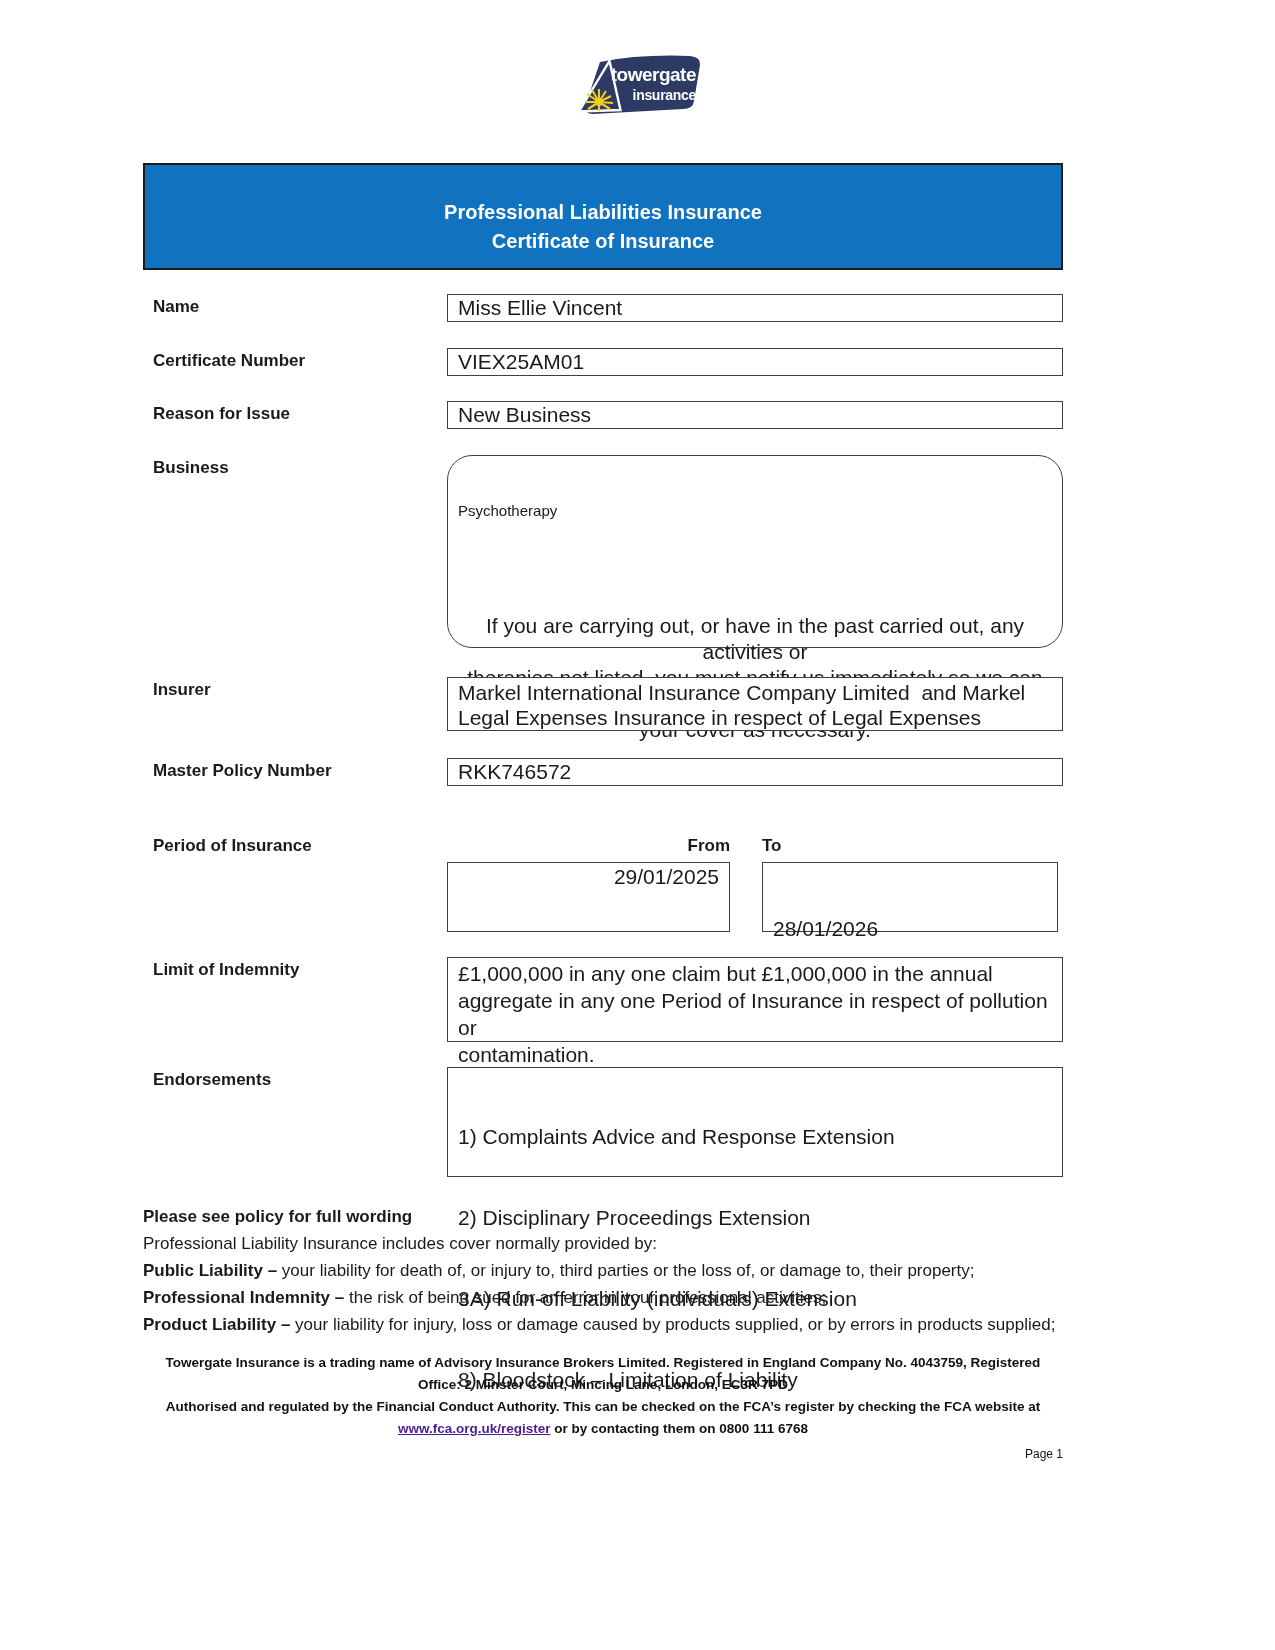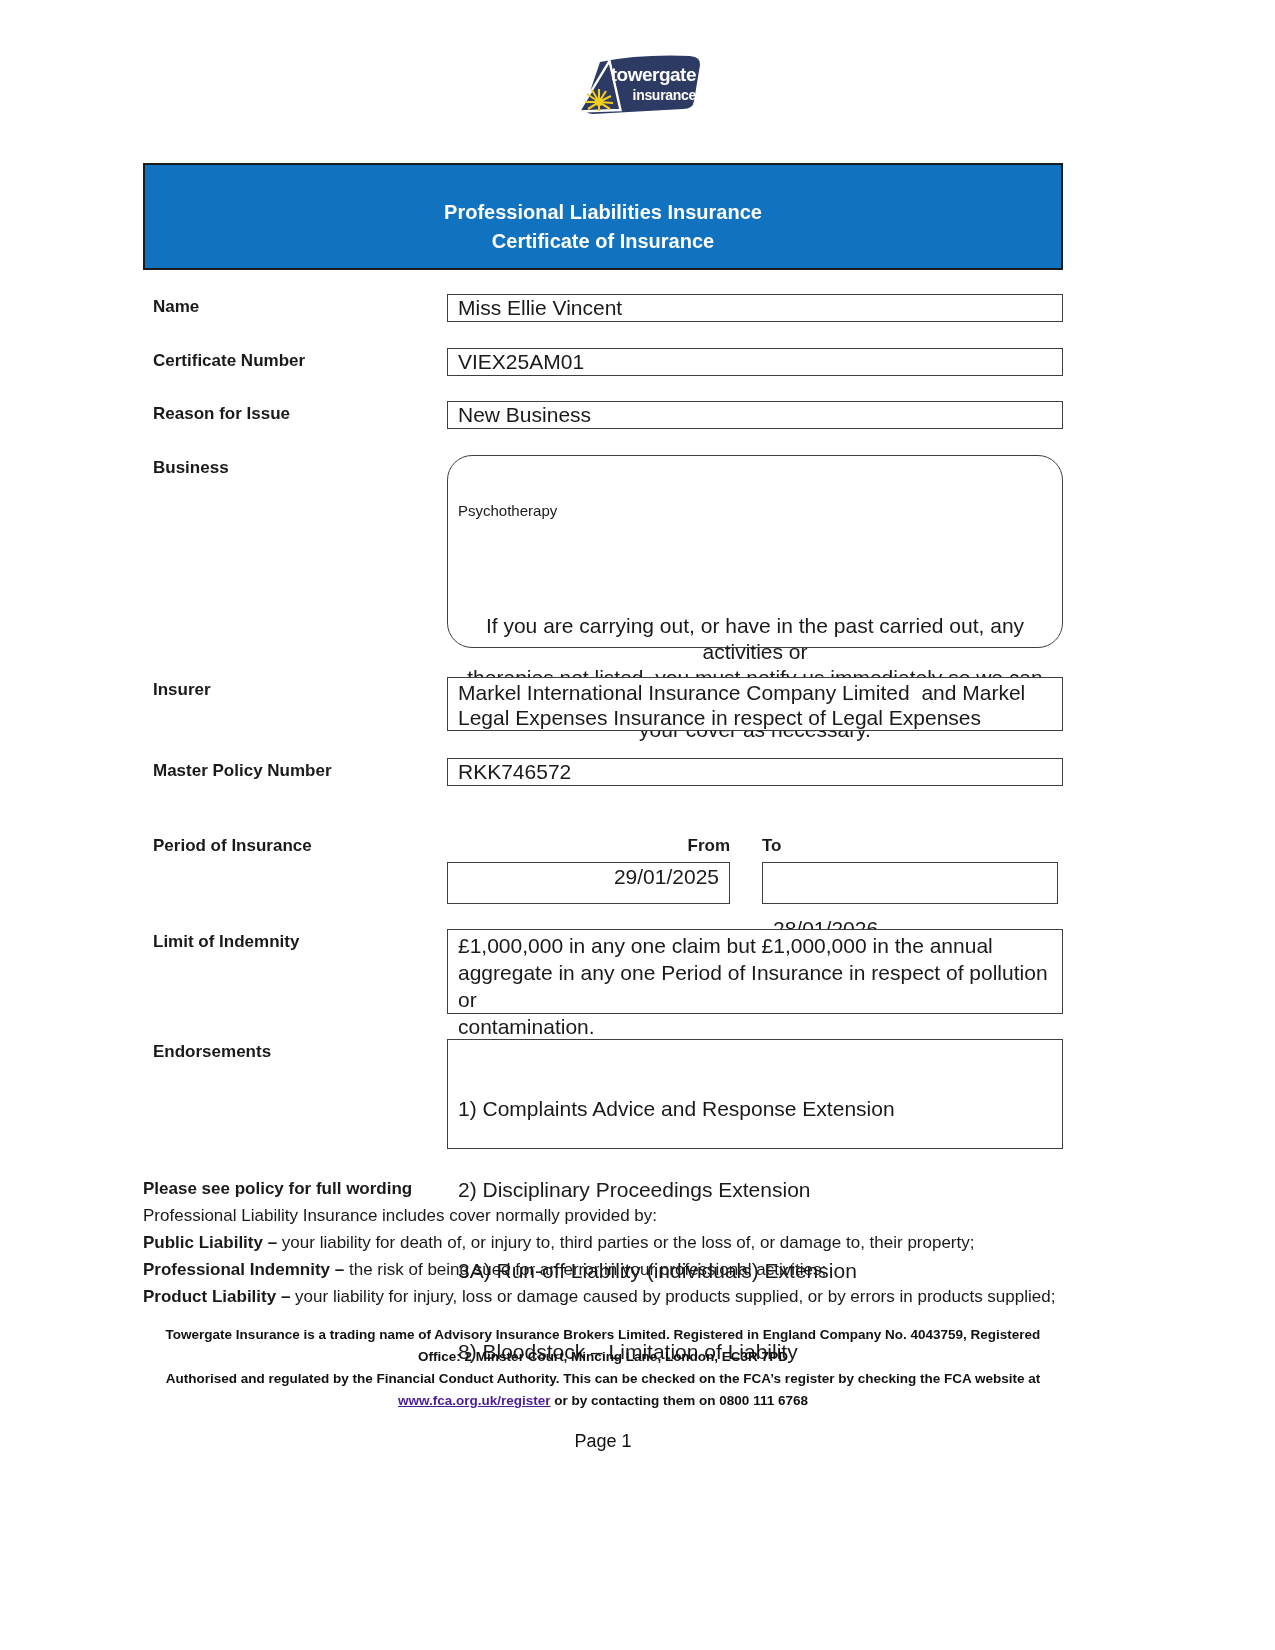--- a/index.html
+++ b/index.html
@@ -46,32 +46,32 @@
   .mt-business { margin-top:26px; }
   .mt-insurer { margin-top:29px; }
   .mt-master { margin-top:27px; }
   .mt-period { margin-top:50px; }
   .mt-limit { margin-top:25px; }
   .mt-endorse { margin-top:25px; }
   .period-cols { display:flex; gap:32px; }
   .period-col-from { width:283px;text-align:right; }
   .period-col-to { width:296px; }
   .period-head { font-weight:bold; font-size:17px; margin-bottom:6px; }
-  .box-period { height:42px; line-height:26px; padding-top:1px; }
+  .box-period { height:70px; line-height:26px; padding-top:1px; }
   .wording { margin-top:26px; font-size:17px; line-height:27px; }
   .wording .head { font-weight:bold; }
   .wording b { font-weight:bold; }
   .footer {
     margin-top:14px;
     text-align:center;
     font-size:13.5px; font-weight:bold; line-height:22px;
     color:#111;
   }
   .footer a { text-decoration:underline; }
-  .page-num { text-align:center; font-size:18px; margin-top:18px; font-weight:normal; }
+  .page-num { text-align:right; font-size:12px; margin-top:3px; font-weight:normal; }
 </style>
 </head>
 <body>
 
 <div class="page">
 
   <div class="logo-wrap">
     <svg width="132" height="62" viewBox="0 0 132 62">
 
       <path d="M28 9 Q 68 1 118 3 Q 129 4 128 12 L 122 48 Q 121 56 111 56 L 21 61 Q 12 61 13.5 52 Z" fill="#2d3a64"></path>

